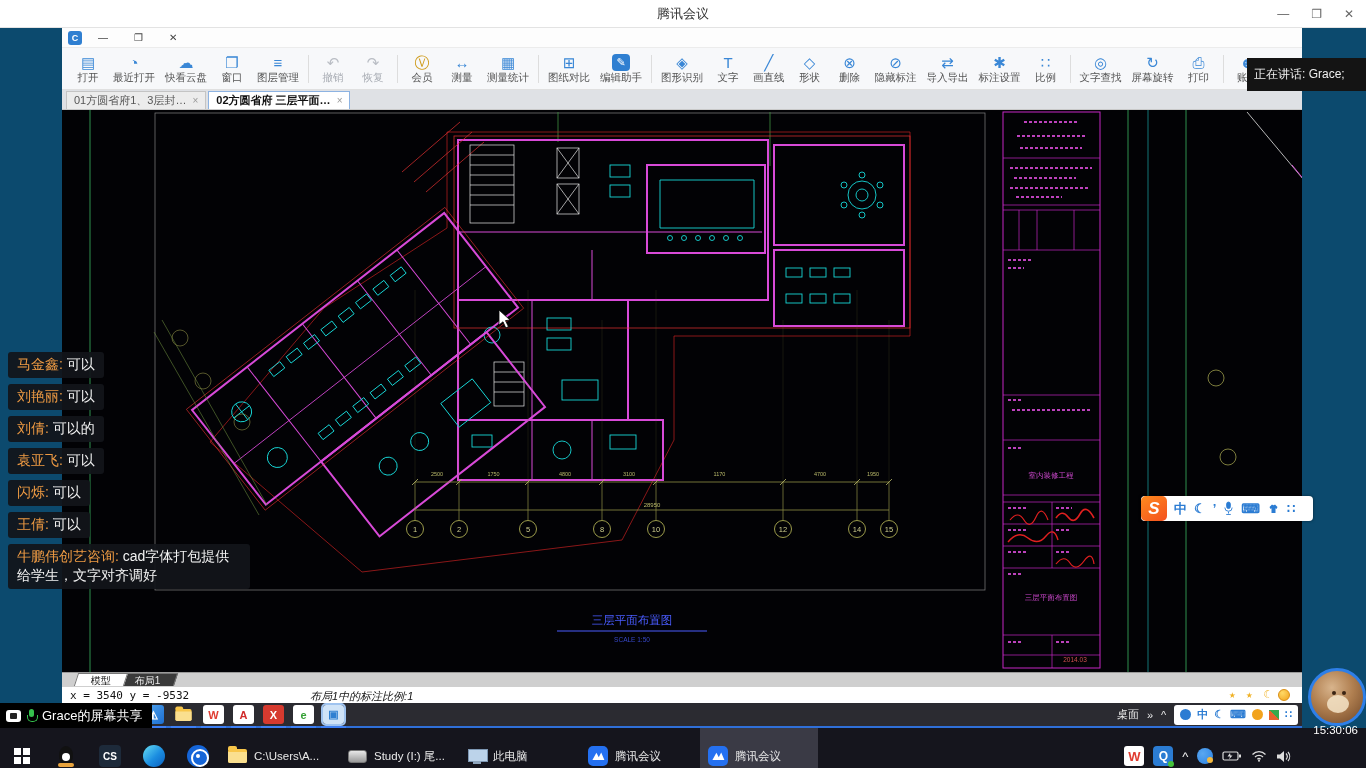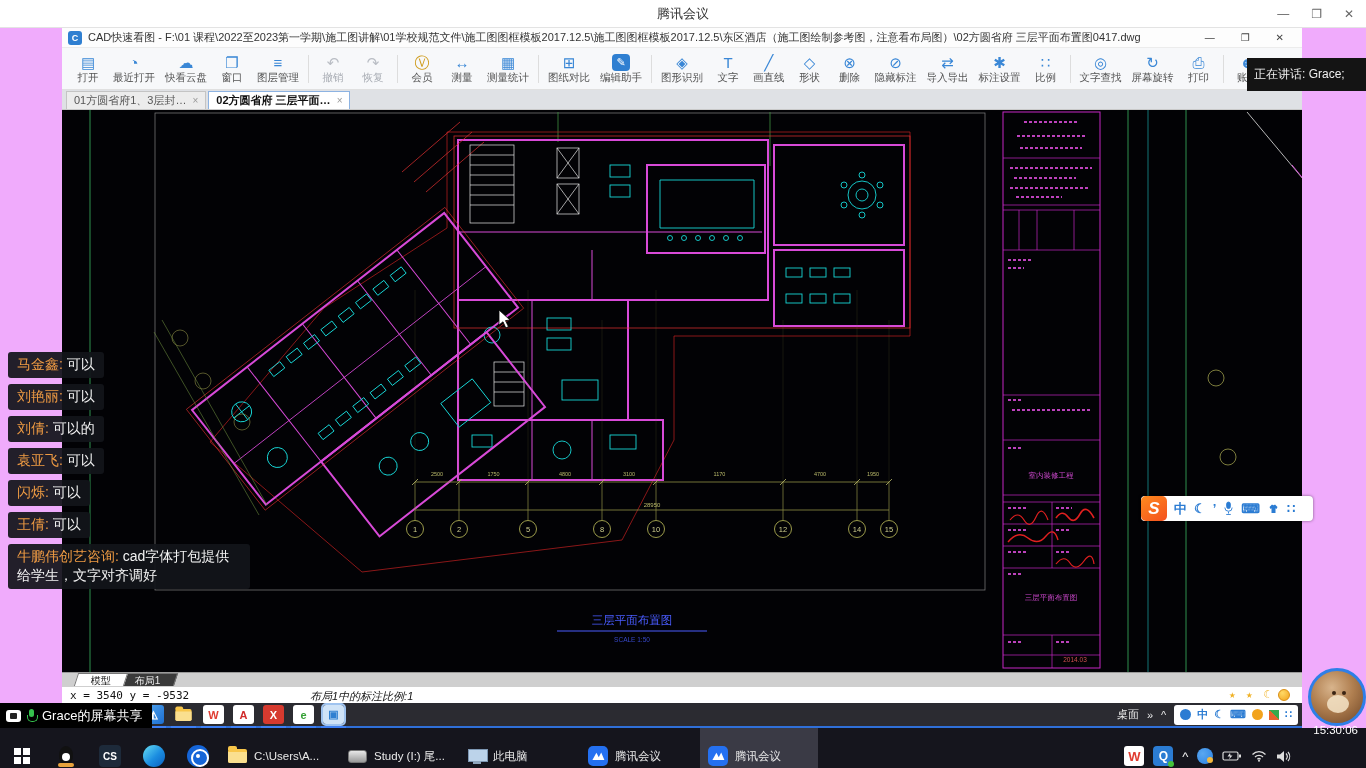--- a/index.html
+++ b/index.html
@@ -1,18 +1,18 @@
 <!DOCTYPE html>
 <html><head>
 <meta charset="utf-8">
 <style>
   html,body{margin:0;padding:0;background:#000;}
   *{box-sizing:border-box;}
   body{font-family:"Liberation Sans",sans-serif;-webkit-font-smoothing:antialiased;}
-  #stage{position:relative;width:1366px;height:768px;background:#f0abfc;overflow:hidden;}
+  #stage{position:relative;width:1366px;height:768px;background:#0c4a6e;overflow:hidden;}
 
   
   .mtitle{position:absolute;left:0;top:0;width:1366px;height:28px;background:#fff;display:flex;align-items:center;justify-content:center;border-bottom:1px solid #e3e3e3;}
   .mtitle .t{font-size:13px;color:#333;}
   .mwin-controls{position:absolute;right:6px;top:0;height:28px;display:flex;align-items:center;gap:22px;padding-right:6px;}
   .mwin-controls span{color:#666;font-size:12px;cursor:default;}
 
   
   #cadwin{position:absolute;left:62px;top:28px;width:1240px;height:675px;background:#fff;display:flex;flex-direction:column;}
   .cad-titlebar{height:20px;display:flex;align-items:center;padding:0 6px;background:#fdfdfd;border-bottom:1px solid #ececec;}
@@ -148,21 +148,20 @@
     <div class="mwin-controls">
       <span>—</span>
       <span>❐</span>
       <span>✕</span>
     </div>
   </div>
 
   <div id="cadwin">
     <div class="cad-titlebar">
       <span class="cad-logo">C</span>
-      <span class="cad-title">CAD快速看图 - F:\01 课程\2022至2023第一学期\施工图讲解\01学校规范文件\施工图图框模板2017.12.5\施工图图框模板2017.12.5\东区酒店（施工图绘制参考图，注意看布局图）\02方圆省府 三层平面布置图0417.dwg</span>
       <div class="cad-controls">
         <span>—</span>
         <span>❐</span>
         <span>✕</span>
       </div>
     </div>
 
     <div class="cad-toolbar" id="toolbar">
         <div class="tbtn">
           <span class="ticon">▤</span>

